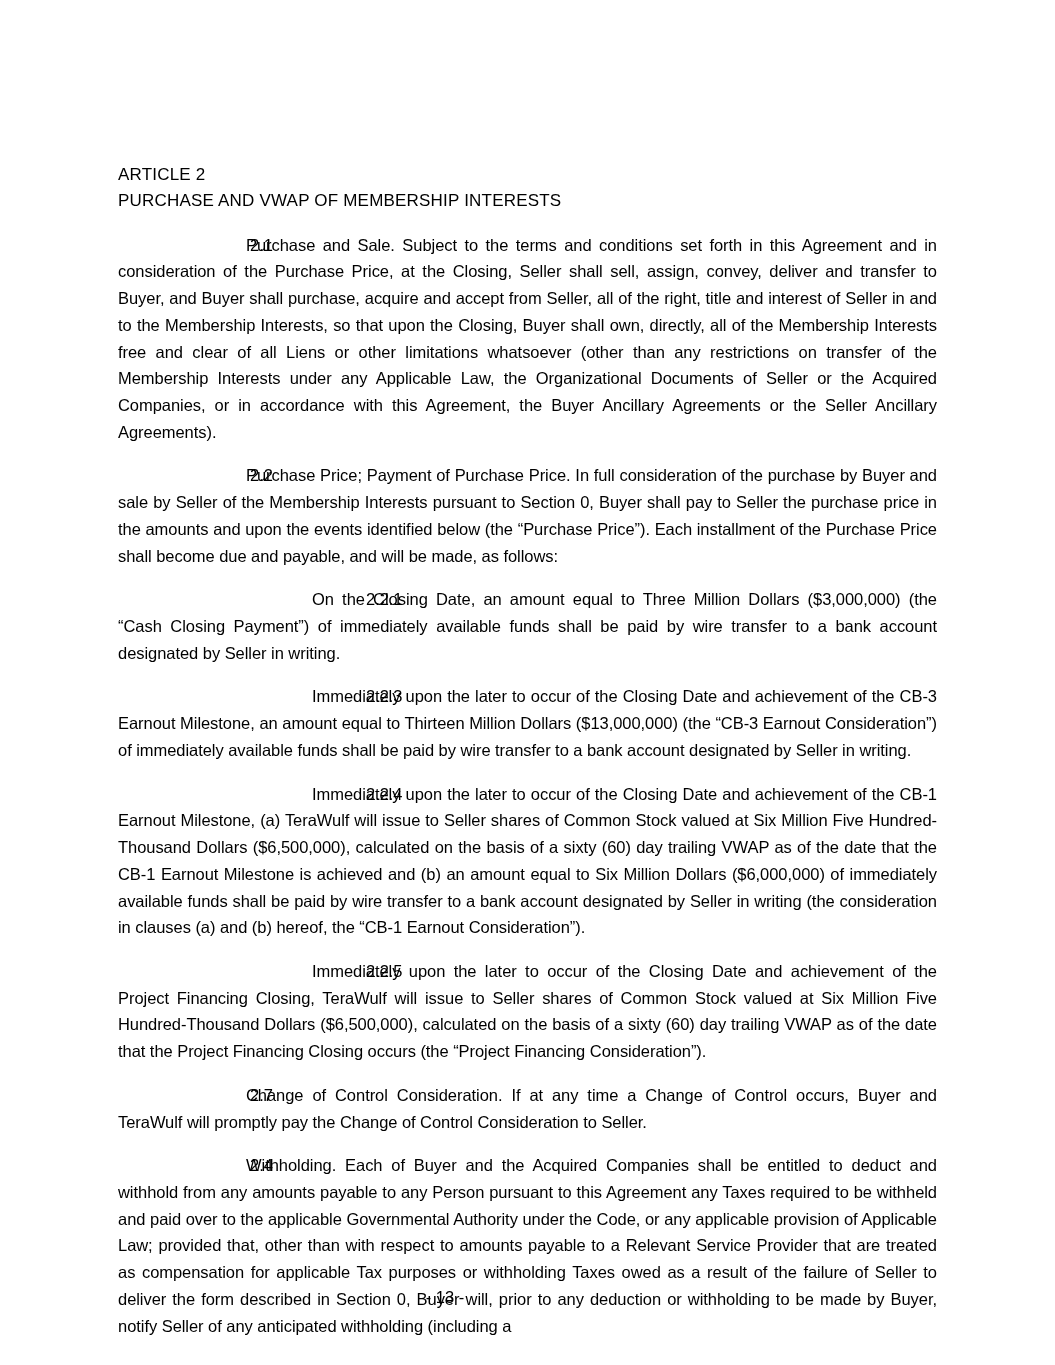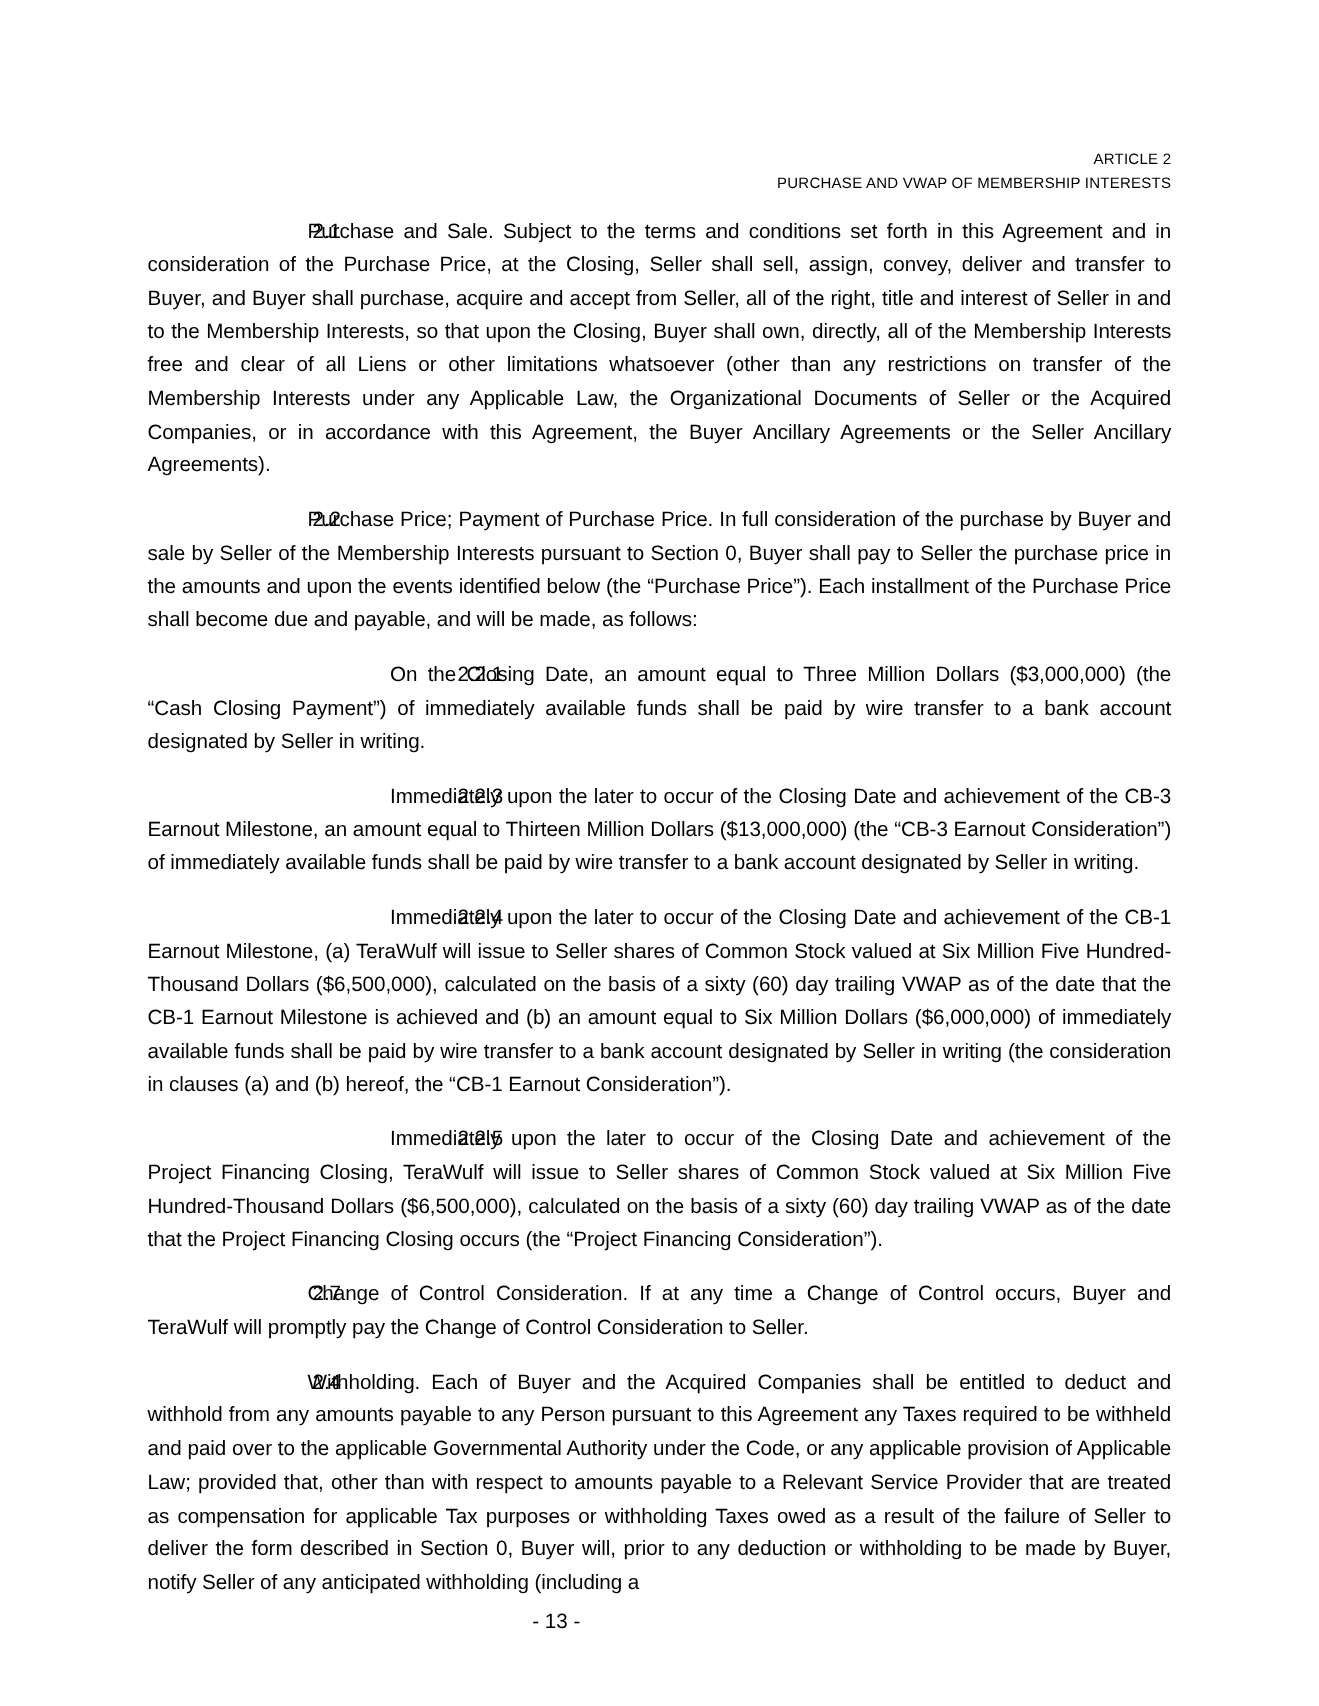--- a/index.html
+++ b/index.html
@@ -17,24 +17,25 @@
   }
   .page {
     position: absolute;
     top: 0; left: 0;
     width: 1055px;
     height: 1365px;
     box-sizing: border-box;
     padding: 118px 118px 40px 118px;
   }
   .heading {
-    text-align: right;
-    font-size: 12px;
+    text-align: left;
+    font-size: 17px;
     line-height: 1.55;
     letter-spacing: 0.2px;
+    margin-top: 44px;
   }
   .heading .line1 { display: block; }
   .heading .line2 { display: block; }
   .para {
     font-size: 16.5px;
     line-height: 1.62;
     text-align: justify;
     margin-top: 17px;
     letter-spacing: -0.05px;
   }

